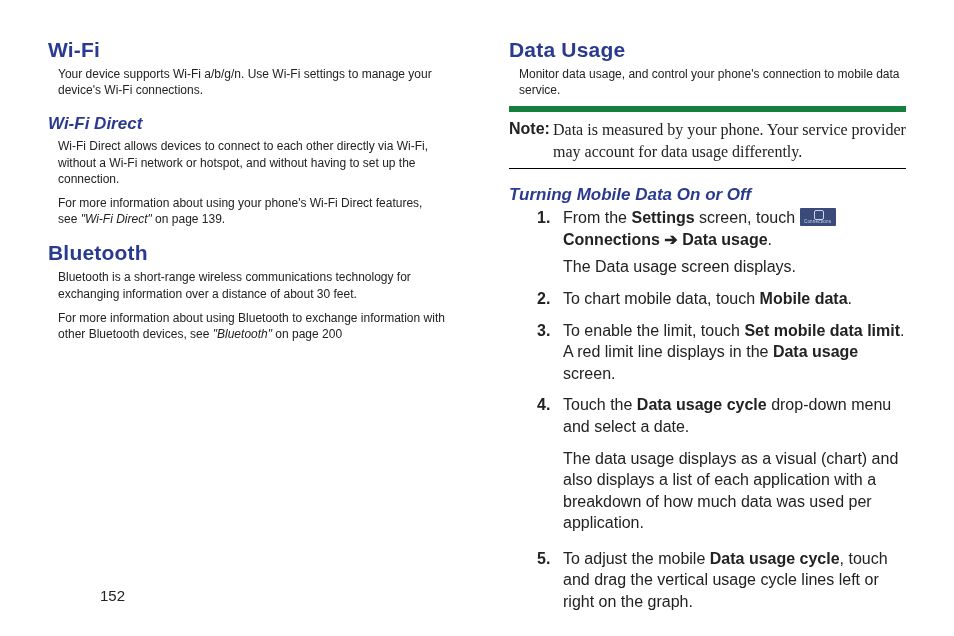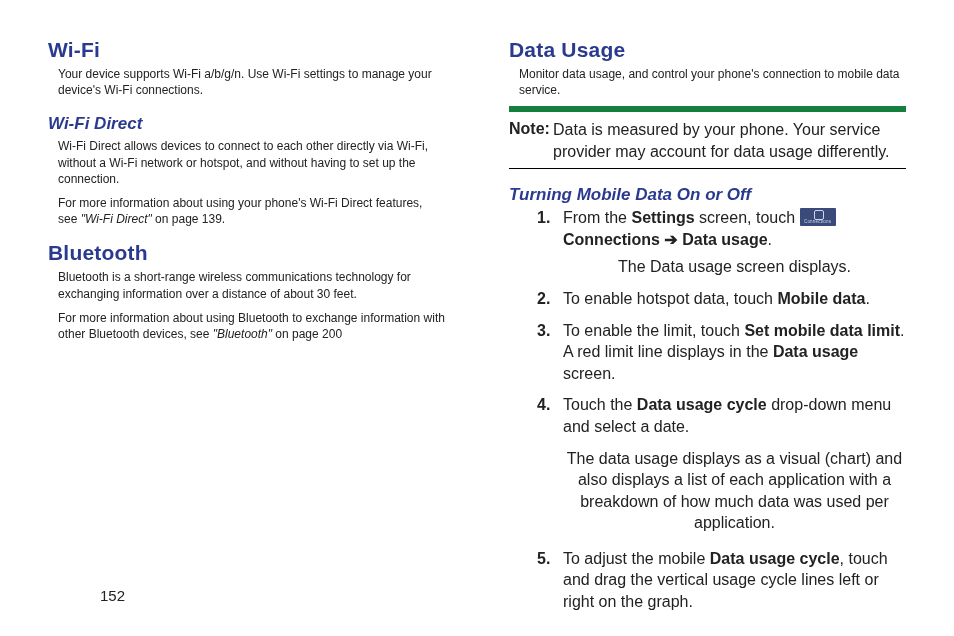--- a/index.html
+++ b/index.html
@@ -46,21 +46,21 @@
   .ref { font-style: italic; }
   .note-block {
     border-top: 6px solid #15803d;
     border-bottom: 1px solid #000;
     margin: 8px 0 14px 0;
     padding: 6px 0;
     font-size: 16px;
     line-height: 1.35;
     font-stretch: condensed;
   }
-  .note-block .note-body { padding-left: 44px; display: block; margin-top: -21px; }
+  .note-block .note-body { padding-left: 44px; display: block; margin-top: -21px; font-family: Liberation Serif, serif; }
   .note-label { font-weight: 700; }
   ol.steps {
     list-style: none;
     counter-reset: step;
     margin-left: 28px;
   }
   ol.steps > li {
     counter-increment: step;
     position: relative;
     font-size: 16px;
@@ -100,21 +100,20 @@
     position: absolute;
     bottom: 1px; left: 0; right: 0;
     font-size: 4.5px;
     color: #cdd6ea;
     text-align: center;
     letter-spacing: 0.2px;
   }
   .sub {
     display: block;
     margin-top: 6px;
-    text-align: center;
   }
   .pagenum {
     position: absolute;
     bottom: 32px;
     left: 100px;
     font-size: 15px;
     font-stretch: condensed;
   }
 </style>
 </head>
@@ -149,21 +148,21 @@
     </div>
 
     <div class="h2">Turning Mobile Data On or Off</div>
 
     <ol class="steps">
       <li>
         <span>From the </span><span class="b">Settings</span><span> screen, touch </span><span class="icon-conn"></span><span class="b"> Connections </span><span class="arrow">➔</span><span class="b"> Data usage</span><span>.</span>
         <span class="sub">The Data usage screen displays.</span>
       </li>
       <li>
-        <span>To enable hotspot data, touch </span><span class="b">Mobile data</span><span>.</span>
+        <span>To chart mobile data, touch </span><span class="b">Mobile data</span><span>.</span>
       </li>
       <li>
         <span>To enable the limit, touch </span><span class="b">Set mobile data limit</span><span>. A red limit line displays in the </span><span class="b">Data usage</span><span> screen.</span>
       </li>
       <li>
         <span>Touch the </span><span class="b">Data usage cycle</span><span> drop-down menu and select a date.</span>
         <span class="sub" style="margin-top:10px">The data usage displays as a visual (chart) and also displays a list of each application with a breakdown of how much data was used per application.</span>
       </li>
       <li style="margin-top:14px">
         <span>To adjust the mobile </span><span class="b">Data usage cycle</span><span>, touch and drag the vertical usage cycle lines left or right on the graph.</span>

